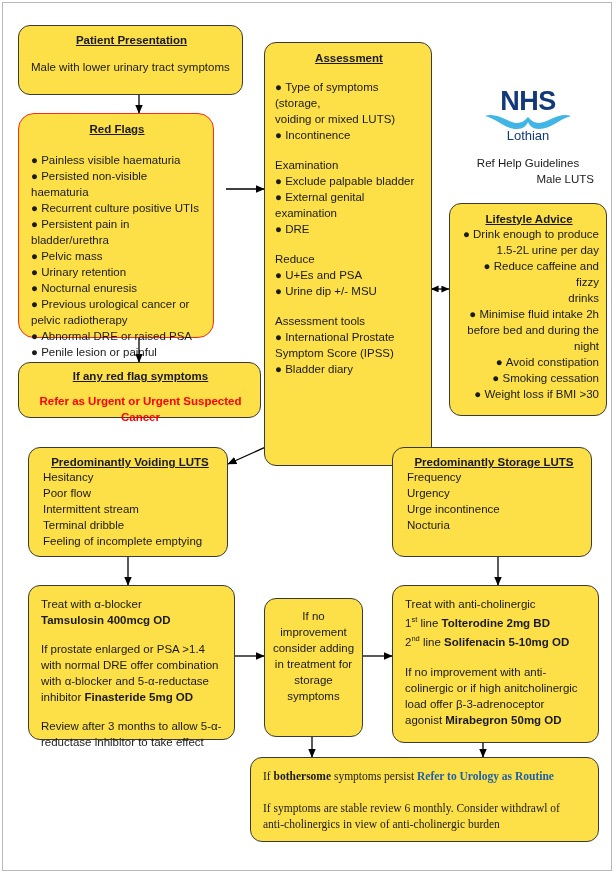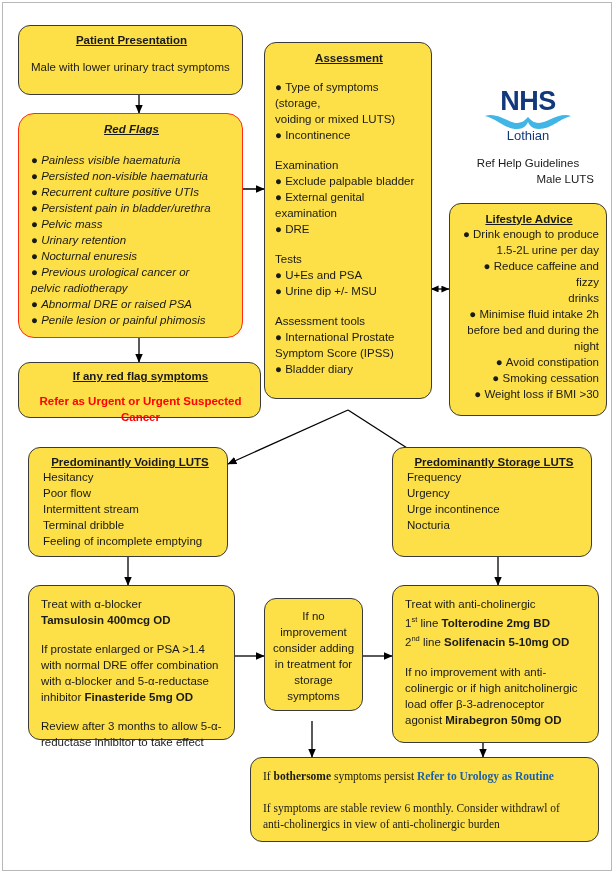--- a/index.html
+++ b/index.html
@@ -90,21 +90,21 @@
     <line x1="483" y1="740" x2="483" y2="757" stroke="#000" stroke-width="1.3" marker-end="url(#ah)"></line>
   </svg>
 
   <div class="box" style="left:18px;top:25px;width:225px;height:70px;">
     <div class="pad">
       <div class="hdr">Patient Presentation</div>
       <div class="ln" style="margin-top:12px;">Male with lower urinary tract symptoms</div>
     </div>
   </div>
 
-  <div class="box red" style="left:18px;top:113px;width:225px;height:225px;font-style:italic;">
+  <div class="box red" style="left:18px;top:113px;width:196px;height:225px;">
     <div class="pad" style="padding-top:8px;">
       <div class="hdr">Red Flags</div>
       <div style="margin-top:16px;">
         <div class="bullet">●&nbsp;<span>Painless visible haematuria</span></div>
         <div class="bullet">●&nbsp;<span>Persisted non-visible haematuria</span></div>
         <div class="bullet">●&nbsp;<span>Recurrent culture positive UTIs</span></div>
         <div class="bullet">●&nbsp;<span>Persistent pain in bladder/urethra</span></div>
         <div class="bullet">●&nbsp;<span>Pelvic mass</span></div>
         <div class="bullet">●&nbsp;<span>Urinary retention</span></div>
         <div class="bullet">●&nbsp;<span>Nocturnal enuresis</span></div>
@@ -116,37 +116,37 @@
     </div>
   </div>
 
   <div class="box" style="left:18px;top:362px;width:243px;height:56px;">
     <div class="pad" style="padding-top:6px;">
       <div class="hdr">If any red flag symptoms</div>
       <div class="ln ctr red-text" style="margin-top:10px;">Refer as Urgent or Urgent Suspected Cancer</div>
     </div>
   </div>
 
-  <div class="box" style="left:264px;top:42px;width:168px;height:357px;">
+  <div class="box" style="left:264px;top:42px;width:168px;height:424px;">
     <div class="pad" style="padding:8px 8px 5px 10px;">
       <div class="hdr">Assessment</div>
       <div style="margin-top:14px;">
         <div class="bullet">●&nbsp;<span>Type of symptoms (storage,</span></div>
         <div class="ln">voiding or mixed LUTS)</div>
         <div class="bullet">●&nbsp;<span>Incontinence</span></div>
       </div>
       <div style="margin-top:14px;">
         <div class="ln">Examination</div>
         <div class="bullet">●&nbsp;<span>Exclude palpable bladder</span></div>
         <div class="bullet">●&nbsp;<span>External genital</span></div>
         <div class="ln">examination</div>
         <div class="bullet">●&nbsp;<span>DRE</span></div>
       </div>
       <div style="margin-top:14px;">
-        <div class="ln">Tests</div>
+        <div class="ln">Reduce</div>
         <div class="bullet">●&nbsp;<span>U+Es and PSA</span></div>
         <div class="bullet">●&nbsp;<span>Urine dip +/- MSU</span></div>
       </div>
       <div style="margin-top:14px;">
         <div class="ln">Assessment tools</div>
         <div class="bullet">●&nbsp;<span>International Prostate</span></div>
         <div class="ln">Symptom Score (IPSS)</div>
         <div class="bullet">●&nbsp;<span>Bladder diary</span></div>
       </div>
     </div>
@@ -214,21 +214,21 @@
         <div class="ln">with α-blocker and 5-α-reductase</div>
         <div class="ln"><span>inhibitor </span><span class="b">Finasteride 5mg OD</span></div>
       </div>
       <div style="margin-top:13px;">
         <div class="ln">Review after 3 months to allow 5-α-</div>
         <div class="ln">reductase inhibitor to take effect</div>
       </div>
     </div>
   </div>
 
-  <div class="box" style="left:264px;top:598px;width:99px;height:113px;">
+  <div class="box" style="left:264px;top:598px;width:99px;height:139px;">
     <div class="pad ctr" style="padding:9px 5px 5px 5px;">
       <div class="ln">If no</div>
       <div class="ln">improvement</div>
       <div class="ln">consider adding</div>
       <div class="ln">in treatment for</div>
       <div class="ln">storage</div>
       <div class="ln">symptoms</div>
     </div>
   </div>
 

